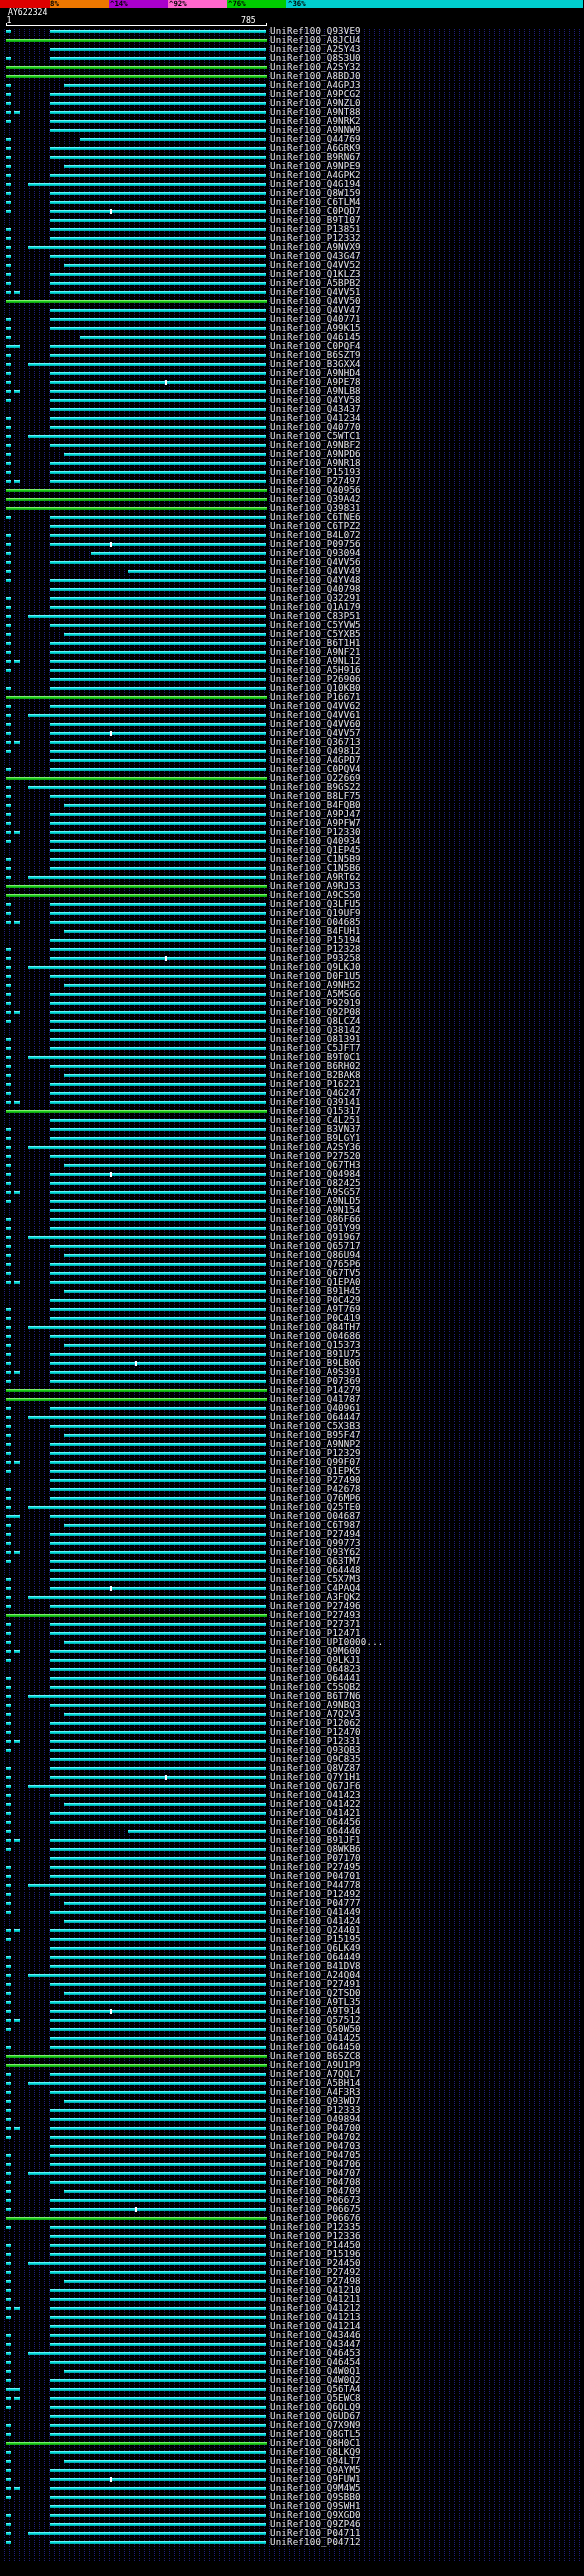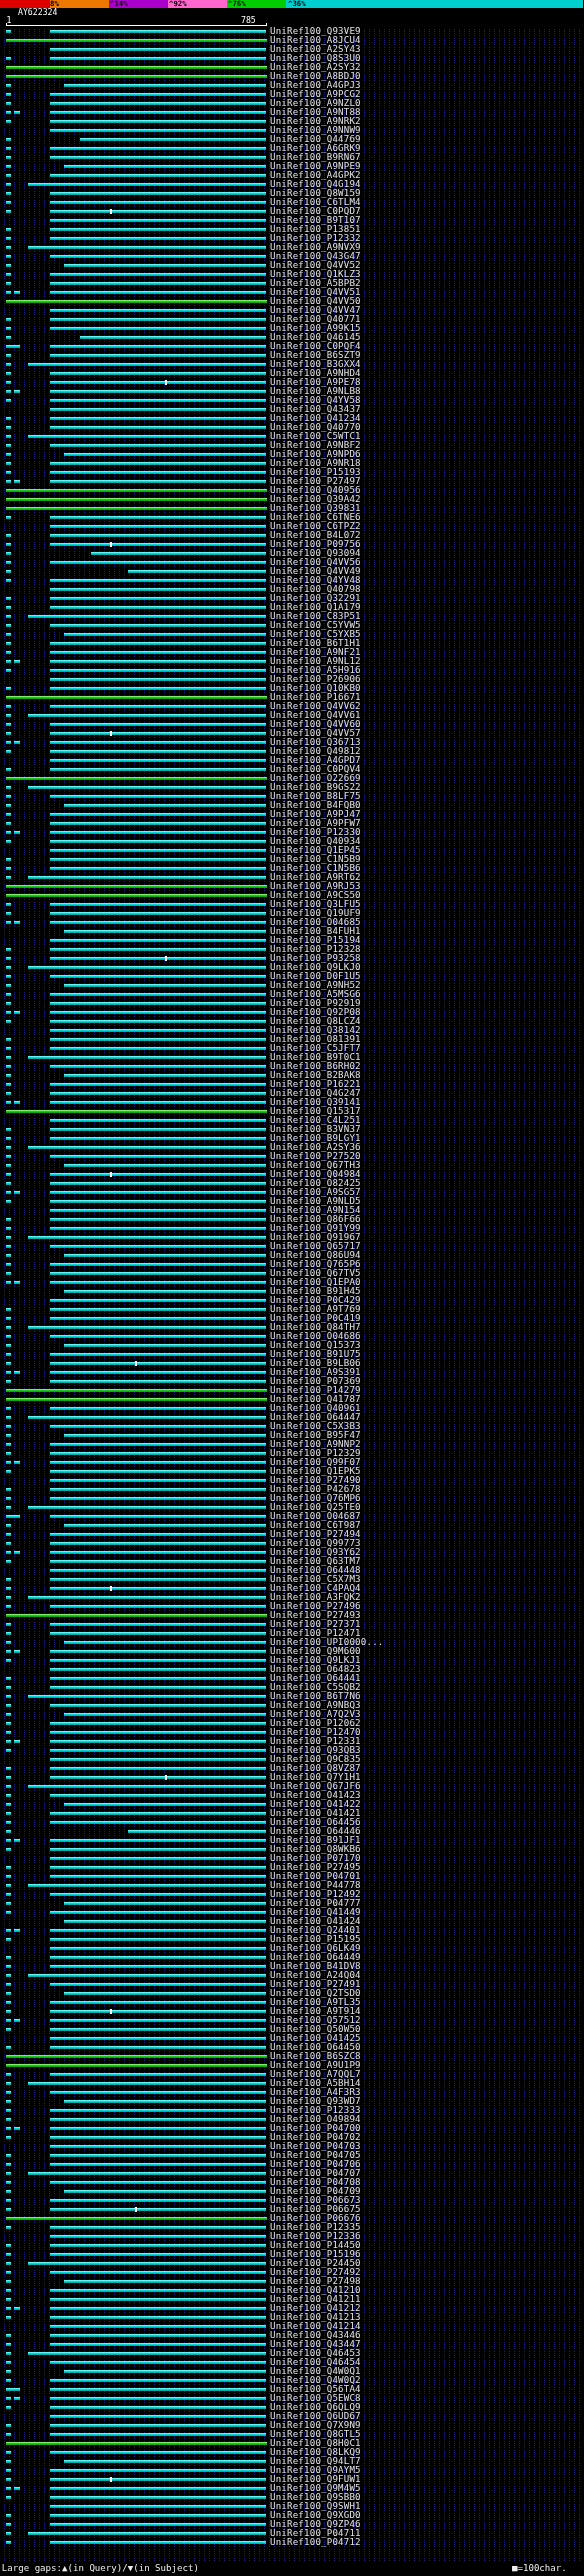--- a/index.html
+++ b/index.html
@@ -1,21 +1,21 @@
 <!DOCTYPE html>
 <html style="font-size:14.6px"><head>
 <meta charset="utf-8">
 <style>
   html,body{margin:0;padding:0;background:#000;}
   .screen{position:relative;width:585px;height:2576px;background:#000;
           font-family:"DejaVu Sans Mono",monospace;overflow:hidden;}
   .colorkey{position:relative;height:8.2px;display:flex;}
   .ck-seg{height:8.2px;}
   .ck-label{position:absolute;top:0;font-size:7.3px;line-height:8.2px;color:#000;font-weight:bold;}
-  .query-name{height:8.2px;font-size:8.2px;line-height:8.2px;color:#fff;padding-left:18px;}
+  .query-name{height:8.2px;font-size:8.2px;line-height:8.2px;color:#fff;padding-left:8px;}
   .ruler{position:relative;height:11px;}
   .rstart{position:absolute;left:6.4px;top:0;font-size:8.2px;line-height:8.2px;color:#fff;}
   .rend{position:absolute;left:241px;top:0;font-size:8.2px;line-height:8.2px;color:#fff;}
   .rline{position:absolute;left:5.5px;top:9.1px;width:261px;height:0.9px;background:#fff;}
   .rtick{position:absolute;top:6.4px;width:0.9px;height:3.7px;background:#fff;}
   .rtick-l{left:5.5px;}
   .rtick-r{left:266px;}
   .hits{position:relative;height:2535px;background-color:#000;
         background-image:
           repeating-linear-gradient(0deg,#000 0 0.9px,transparent 0.9px 1.8px),
@@ -1443,19 +1443,15 @@
         <div class="bar c" style="left: 28px; width: 238px;"></div>
         <span class="hit-label">UniRef100_P04711</span>
       </div>
       <div class="hit-row">
         <div class="bar c" style="left: 5.5px; width: 5.5px;"></div>
         <div class="bar c" style="left: 50px; width: 216px;"></div>
         <span class="hit-label">UniRef100_P04712</span>
       </div>
     </div>
 
-  <div class="legend">
-    <span class="lg-left">Large gaps:▲(in Query)/▼(in Subject)</span>
-    <span class="lg-right">■=100char.</span>
-  </div>
 
 </div>
 
 
 </body></html>

